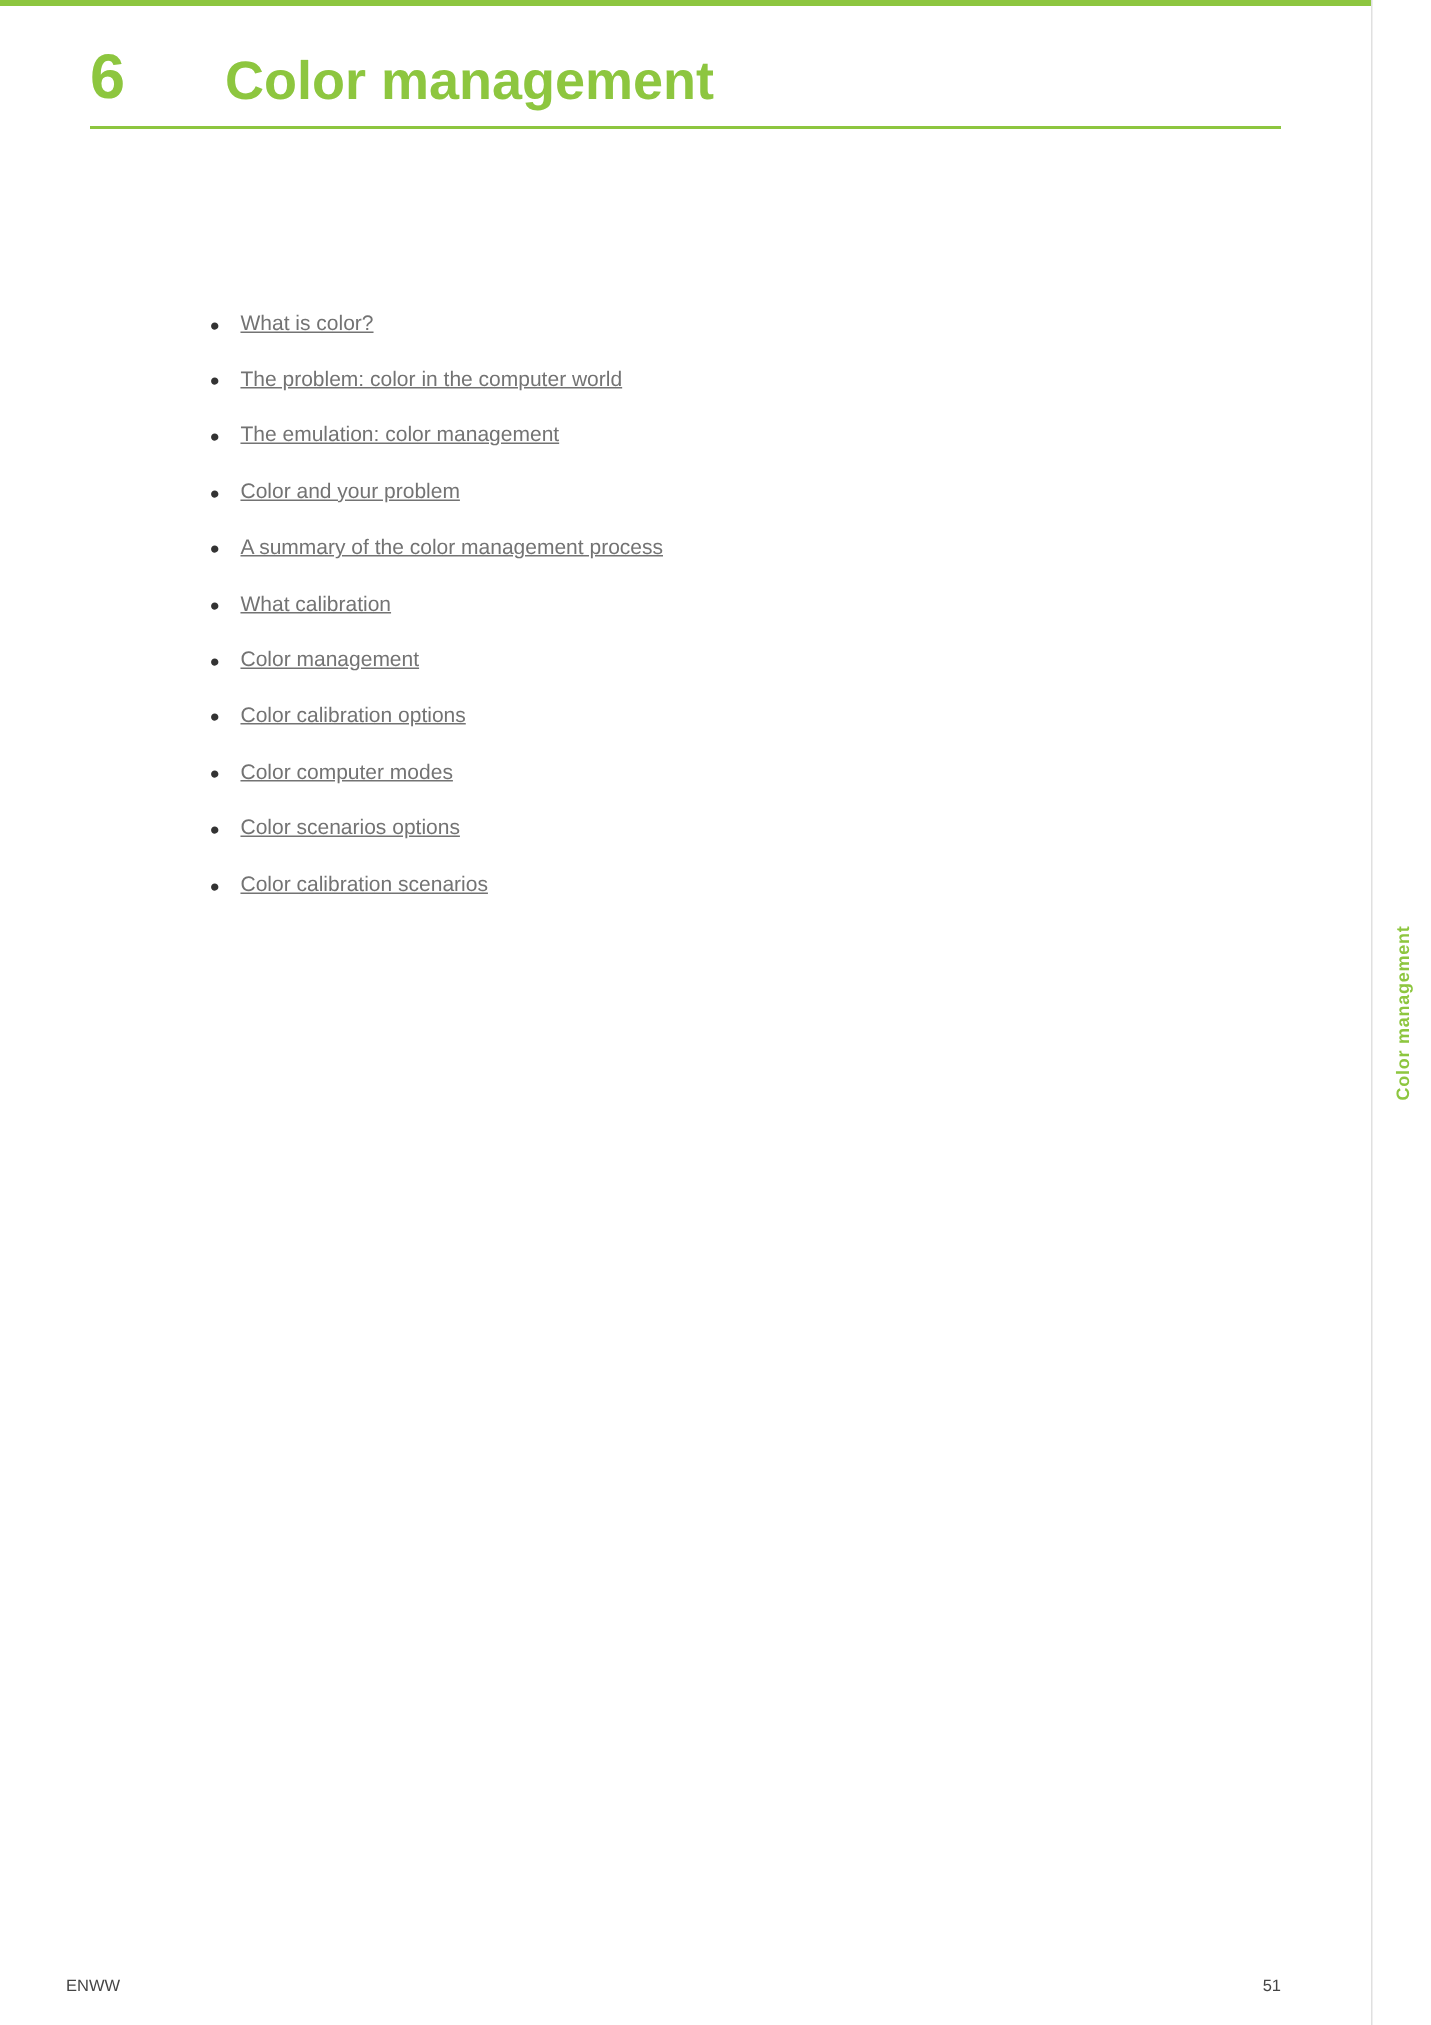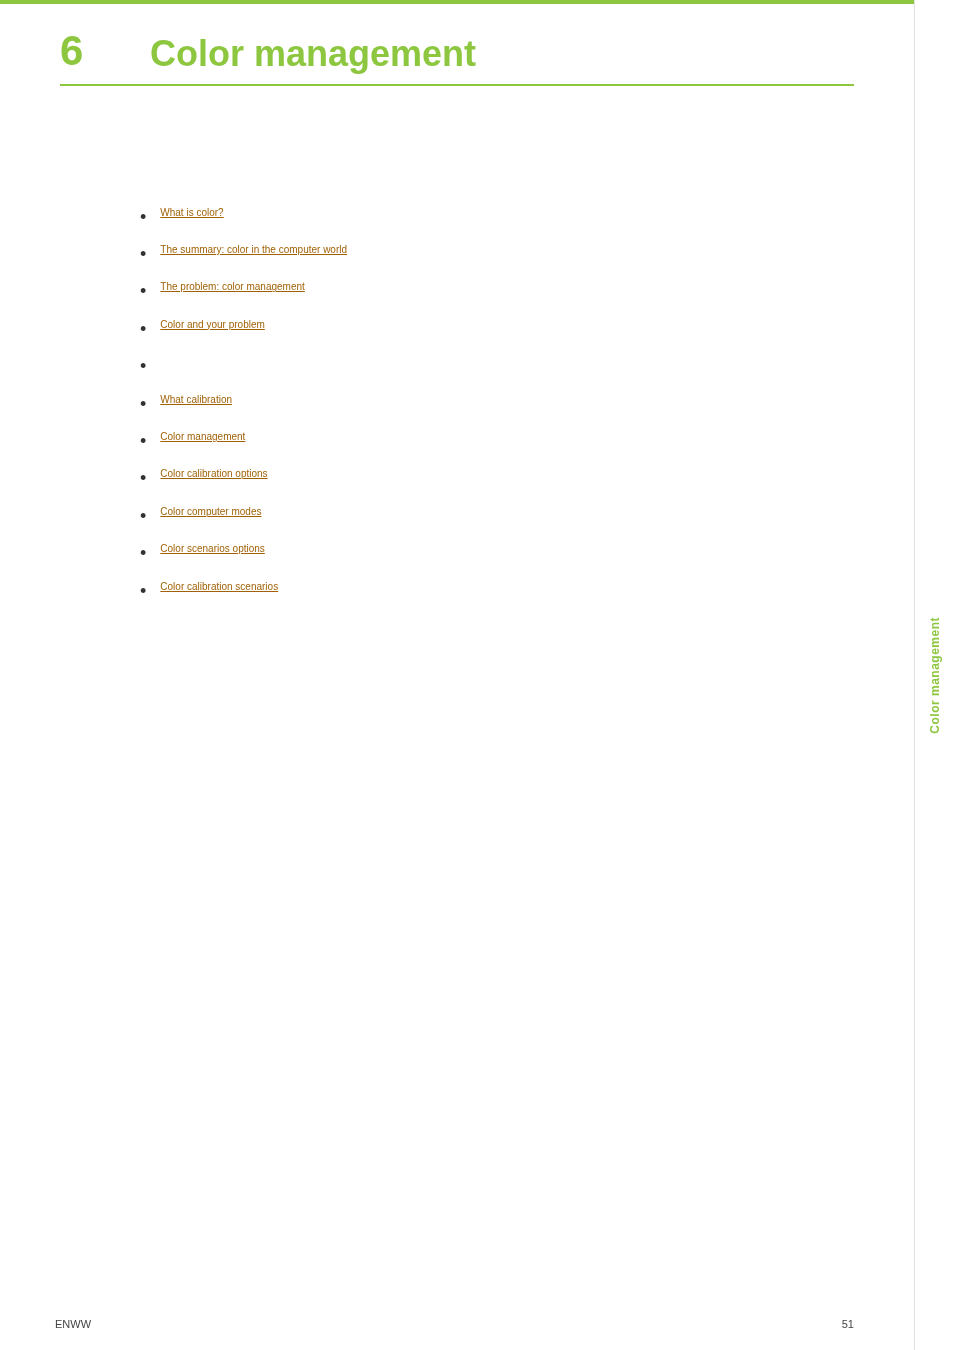--- a/index.html
+++ b/index.html
@@ -108,32 +108,32 @@
 
     .bullet {
       color: #333;
       font-size: 18px;
       margin-right: 14px;
       line-height: 1.3;
       flex-shrink: 0;
     }
 
     .toc-link {
-      color: #a16207;
+      color: #737373;
       text-decoration: underline;
-      font-size: 10px;
+      font-size: 14px;
       cursor: pointer;
       line-height: 1.4;
     }
 
     
     .footer {
       position: absolute;
       bottom: 20px;
-      left: 55px;
+      left: 44px;
       right: 60px;
       display: flex;
       justify-content: space-between;
       align-items: center;
       font-size: 12px;
       color: #333;
     }
 
     .footer-left {
       font-size: 11px;
@@ -164,32 +164,33 @@
       <span class="chapter-title">Color management</span>
     </div>
 
     <ul class="toc-list">
     <li>
           <span class="bullet">•</span>
           <a class="toc-link" href="#">What is color?</a>
         </li>
         <li>
           <span class="bullet">•</span>
-          <a class="toc-link" href="#">The summary: color in the computer world</a>
-        </li>
-        <li>
-          <span class="bullet">•</span>
-          <a class="toc-link" href="#">The problem: color management</a>
+          <a class="toc-link" href="#">The problem: color in the computer world</a>
+        </li>
+        <li>
+          <span class="bullet">•</span>
+          <a class="toc-link" href="#">The emulation: color management</a>
         </li>
         <li>
           <span class="bullet">•</span>
           <a class="toc-link" href="#">Color and your problem</a>
         </li>
         <li>
           <span class="bullet">•</span>
+          <a class="toc-link" href="#">A summary of the color management process</a>
         </li>
         <li>
           <span class="bullet">•</span>
           <a class="toc-link" href="#">What calibration</a>
         </li>
         <li>
           <span class="bullet">•</span>
           <a class="toc-link" href="#">Color management</a>
         </li>
         <li>

